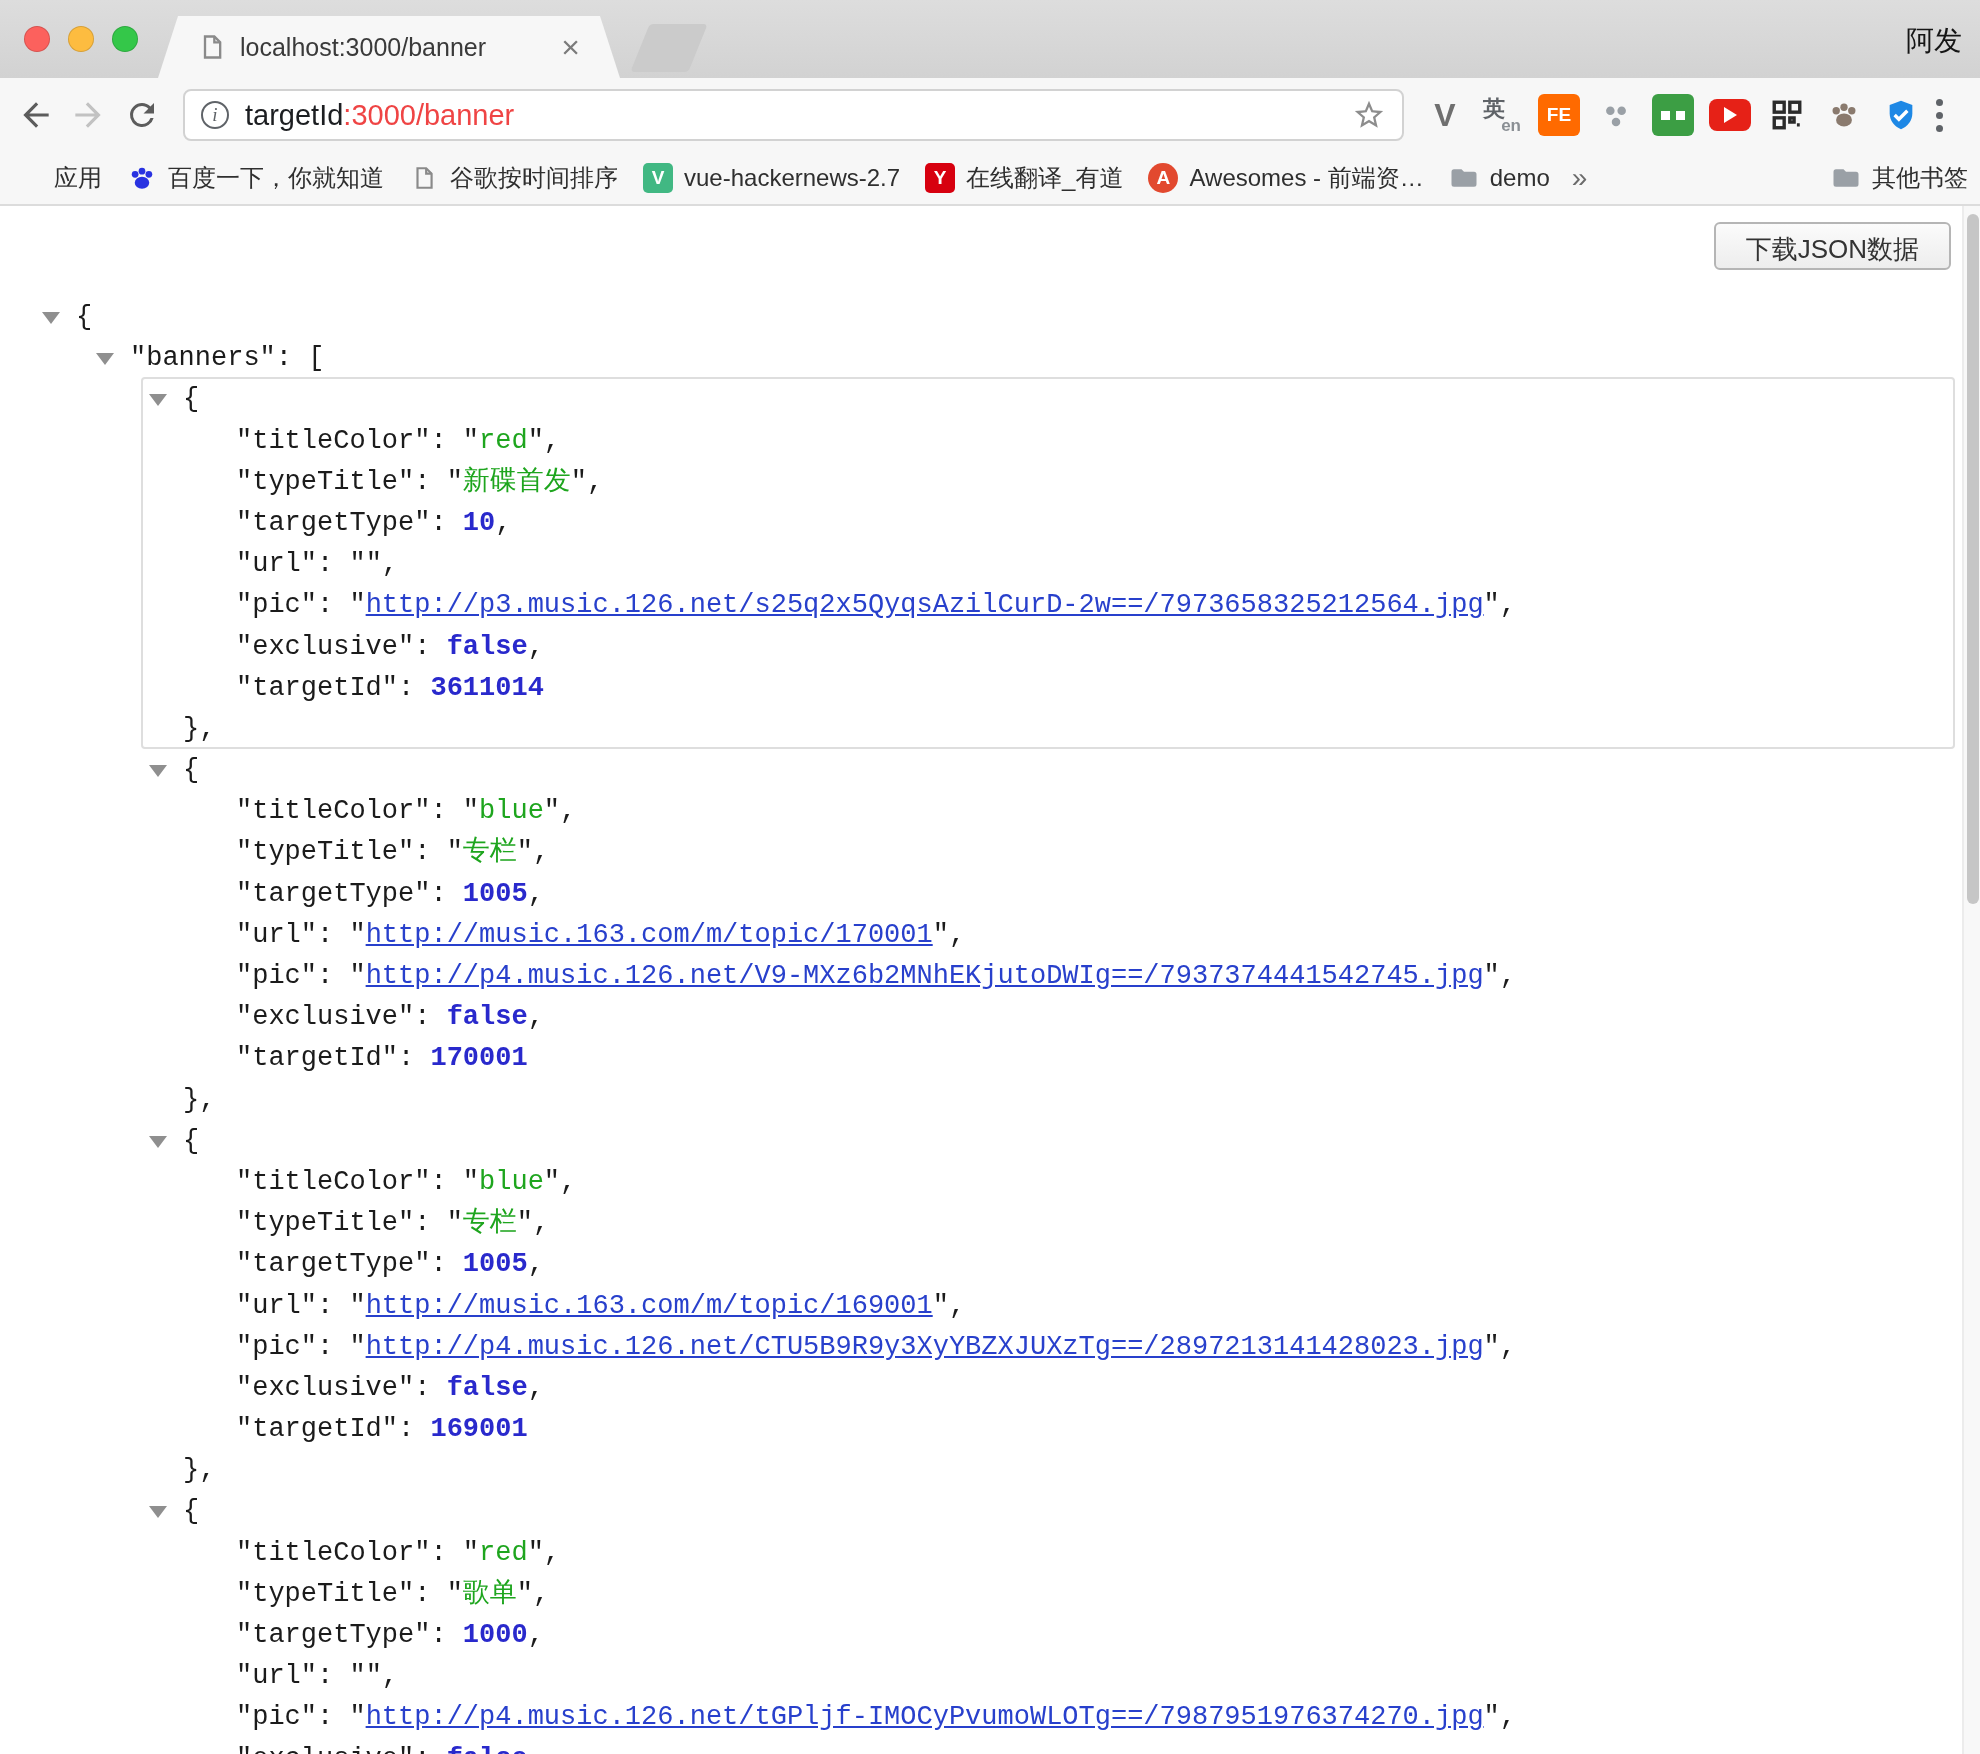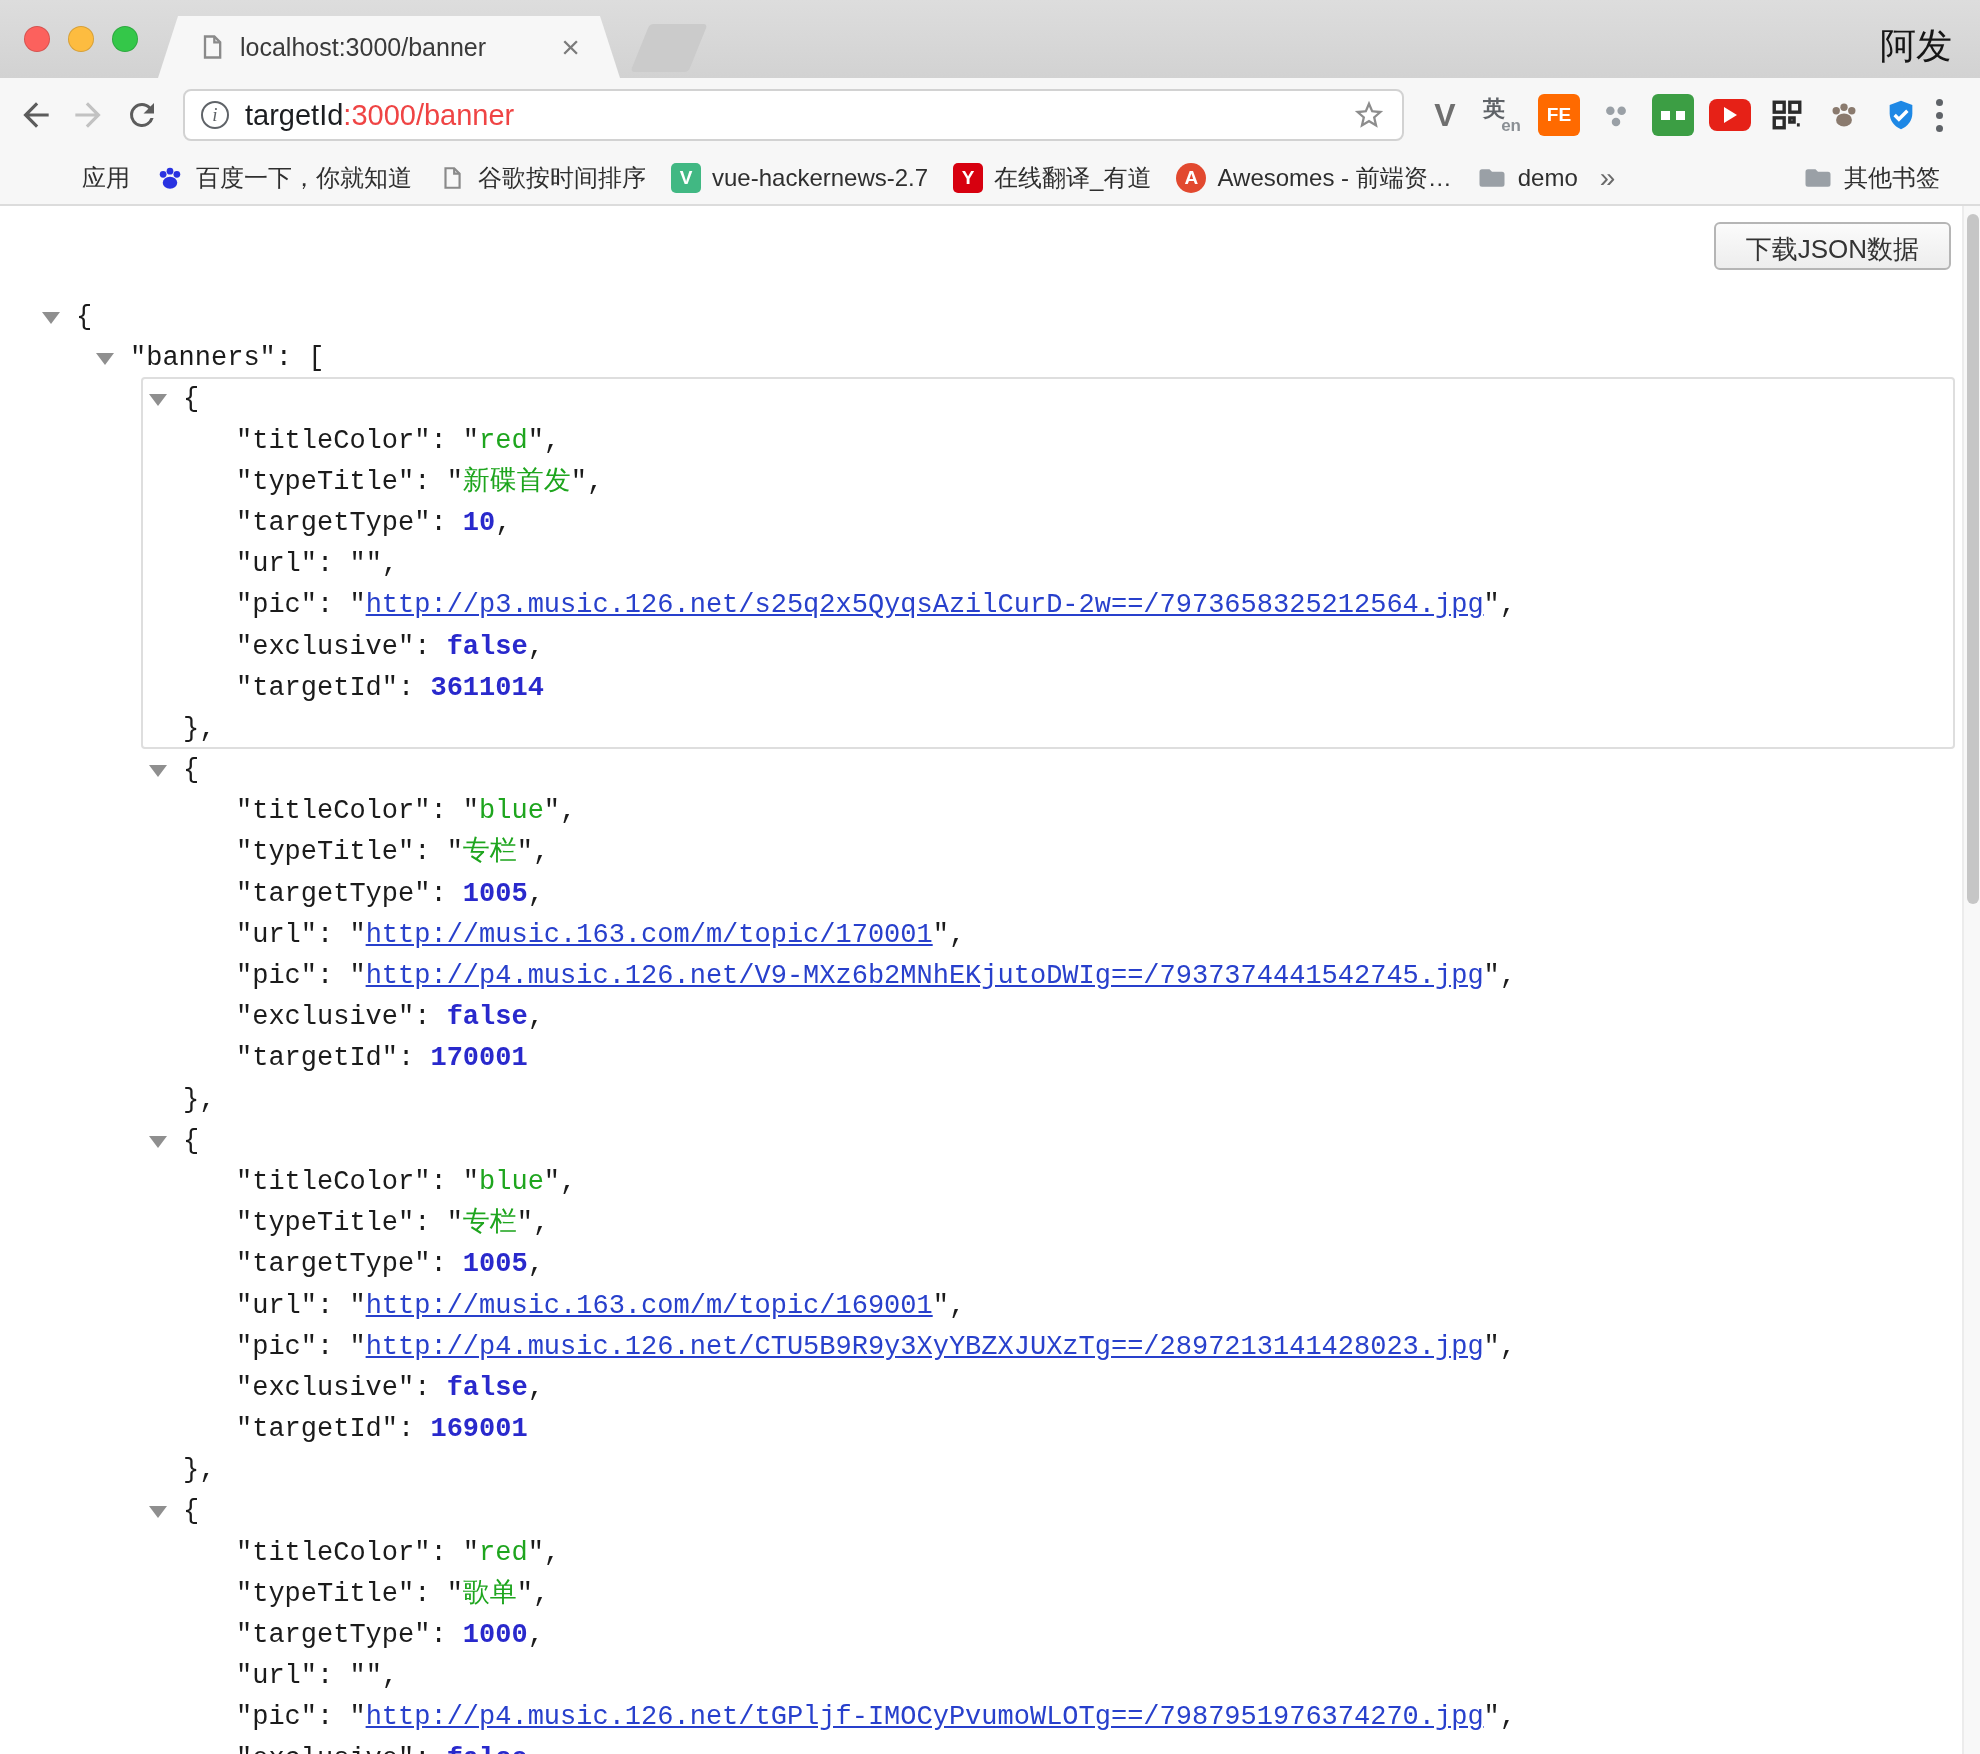--- a/index.html
+++ b/index.html
@@ -14,21 +14,21 @@
   .light.yellow{background:#FDBC40;}
   .light.green{background:#34C749;}
   .tab{position:absolute;left:158px;bottom:0;width:462px;height:62px;background:#f7f7f7;
     clip-path:polygon(20px 0,calc(100% - 20px) 0,100% 100%,0 100%);
     display:flex;align-items:center;padding:0 40px;}
   .tab .fav{flex:0 0 auto;margin-right:14px;display:flex;}
   .tab .title{font-size:25px;color:#3a3a3a;white-space:nowrap;overflow:hidden;flex:1;}
   .tab .close{font-size:32px;color:#7b7b7b;margin-left:12px;line-height:1;}
   .newtab{position:absolute;left:640px;bottom:6px;width:58px;height:48px;background:#cbcbcb;
     transform:skewX(-22deg);border-radius:4px;}
-  .profile{position:absolute;right:28px;top:22px;font-size:36px;color:#161616;}
+  .profile{position:absolute;right:18px;top:22px;font-size:28px;color:#161616;}
 
   
   .toolbar{position:relative;height:74px;background:#f7f7f7;display:flex;align-items:center;}
   .navbtn{width:44px;height:44px;display:flex;align-items:center;justify-content:center;}
   .navbtn.back{margin-left:14px;}
   .navbtn.fwd{margin-left:8px;}
   .navbtn.reload{margin-left:10px;}
   .omnibox{margin-left:19px;width:1221px;height:52px;background:#fff;border:2px solid #d2d2d2;
     border-radius:8px;display:flex;align-items:center;padding:0 16px;}
   .infoicon{width:28px;height:28px;border:2px solid #5f6368;border-radius:50%;color:#5f6368;
@@ -46,21 +46,21 @@
   .ext.fe{background:#ff6a00;border-radius:6px;color:#fff;font-size:19px;}
   .ext.green{background:#3c9e44;border-radius:6px;}
   .ext.green i{width:9px;height:9px;background:#fff;display:inline-block;margin:0 3px;}
   .yt{width:44px;height:32px;background:#e62117;border-radius:8px;display:flex;align-items:center;justify-content:center;}
   .yt i{width:0;height:0;border-left:13px solid #fff;border-top:8px solid transparent;border-bottom:8px solid transparent;}
   .menu-dots{margin-left:14px;margin-right:16px;display:flex;flex-direction:column;gap:6px;}
   .menu-dots i{width:7px;height:7px;border-radius:50%;background:#5f6368;}
 
   
   .bookmarks{height:54px;background:#f7f7f7;border-bottom:2px solid #dcdcdc;
-    display:flex;align-items:center;padding:0 28px;font-size:24px;color:#2f2f2f;}
+    display:flex;align-items:center;padding:0 0;font-size:24px;color:#2f2f2f;}
   .bm{display:flex;align-items:center;gap:10px;padding:4px 12px;border-radius:6px;white-space:nowrap;}
   .bmicon{display:flex;align-items:center;justify-content:center;width:32px;height:32px;}
   .sq{width:30px;height:30px;border-radius:5px;color:#fff;font-size:19px;font-weight:bold;
     display:flex;align-items:center;justify-content:center;}
   .rd{border-radius:50%;}
   .grid9{display:grid;grid-template-columns:repeat(3,8px);grid-template-rows:repeat(3,8px);gap:3px;}
   .grid9 i{border-radius:2px;}
   .chev{color:#6b6b6b;font-size:28px;padding:0 10px;}
   .spacer{flex:1;}
 

